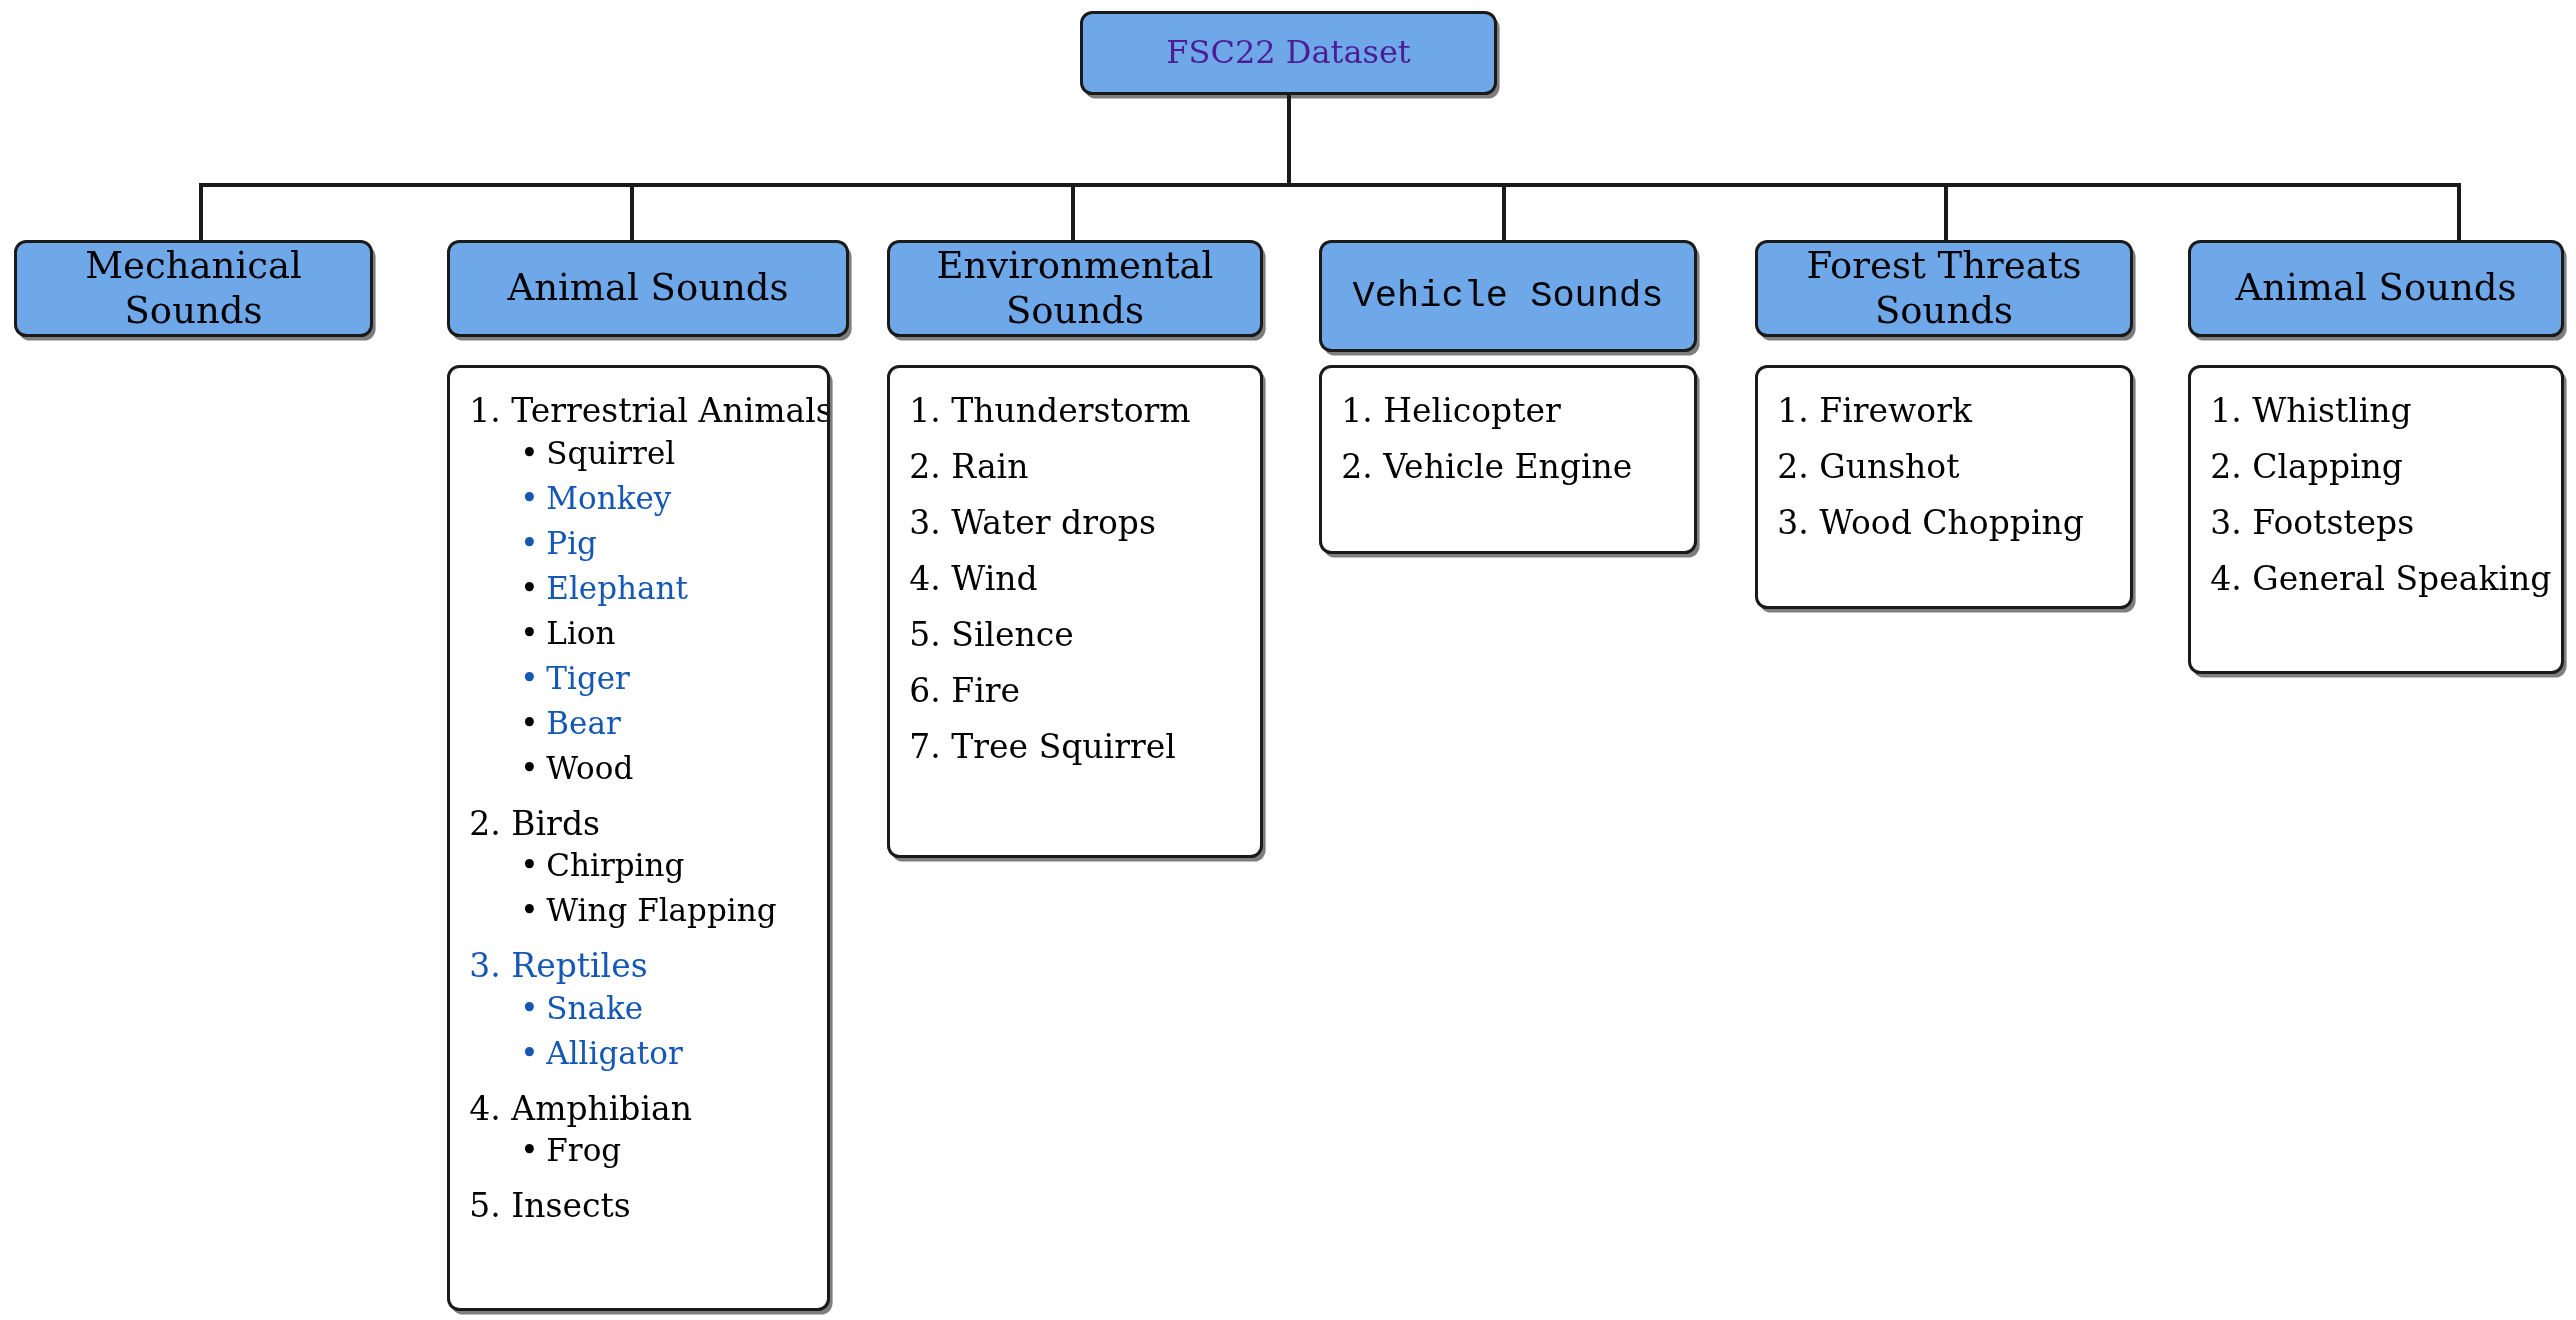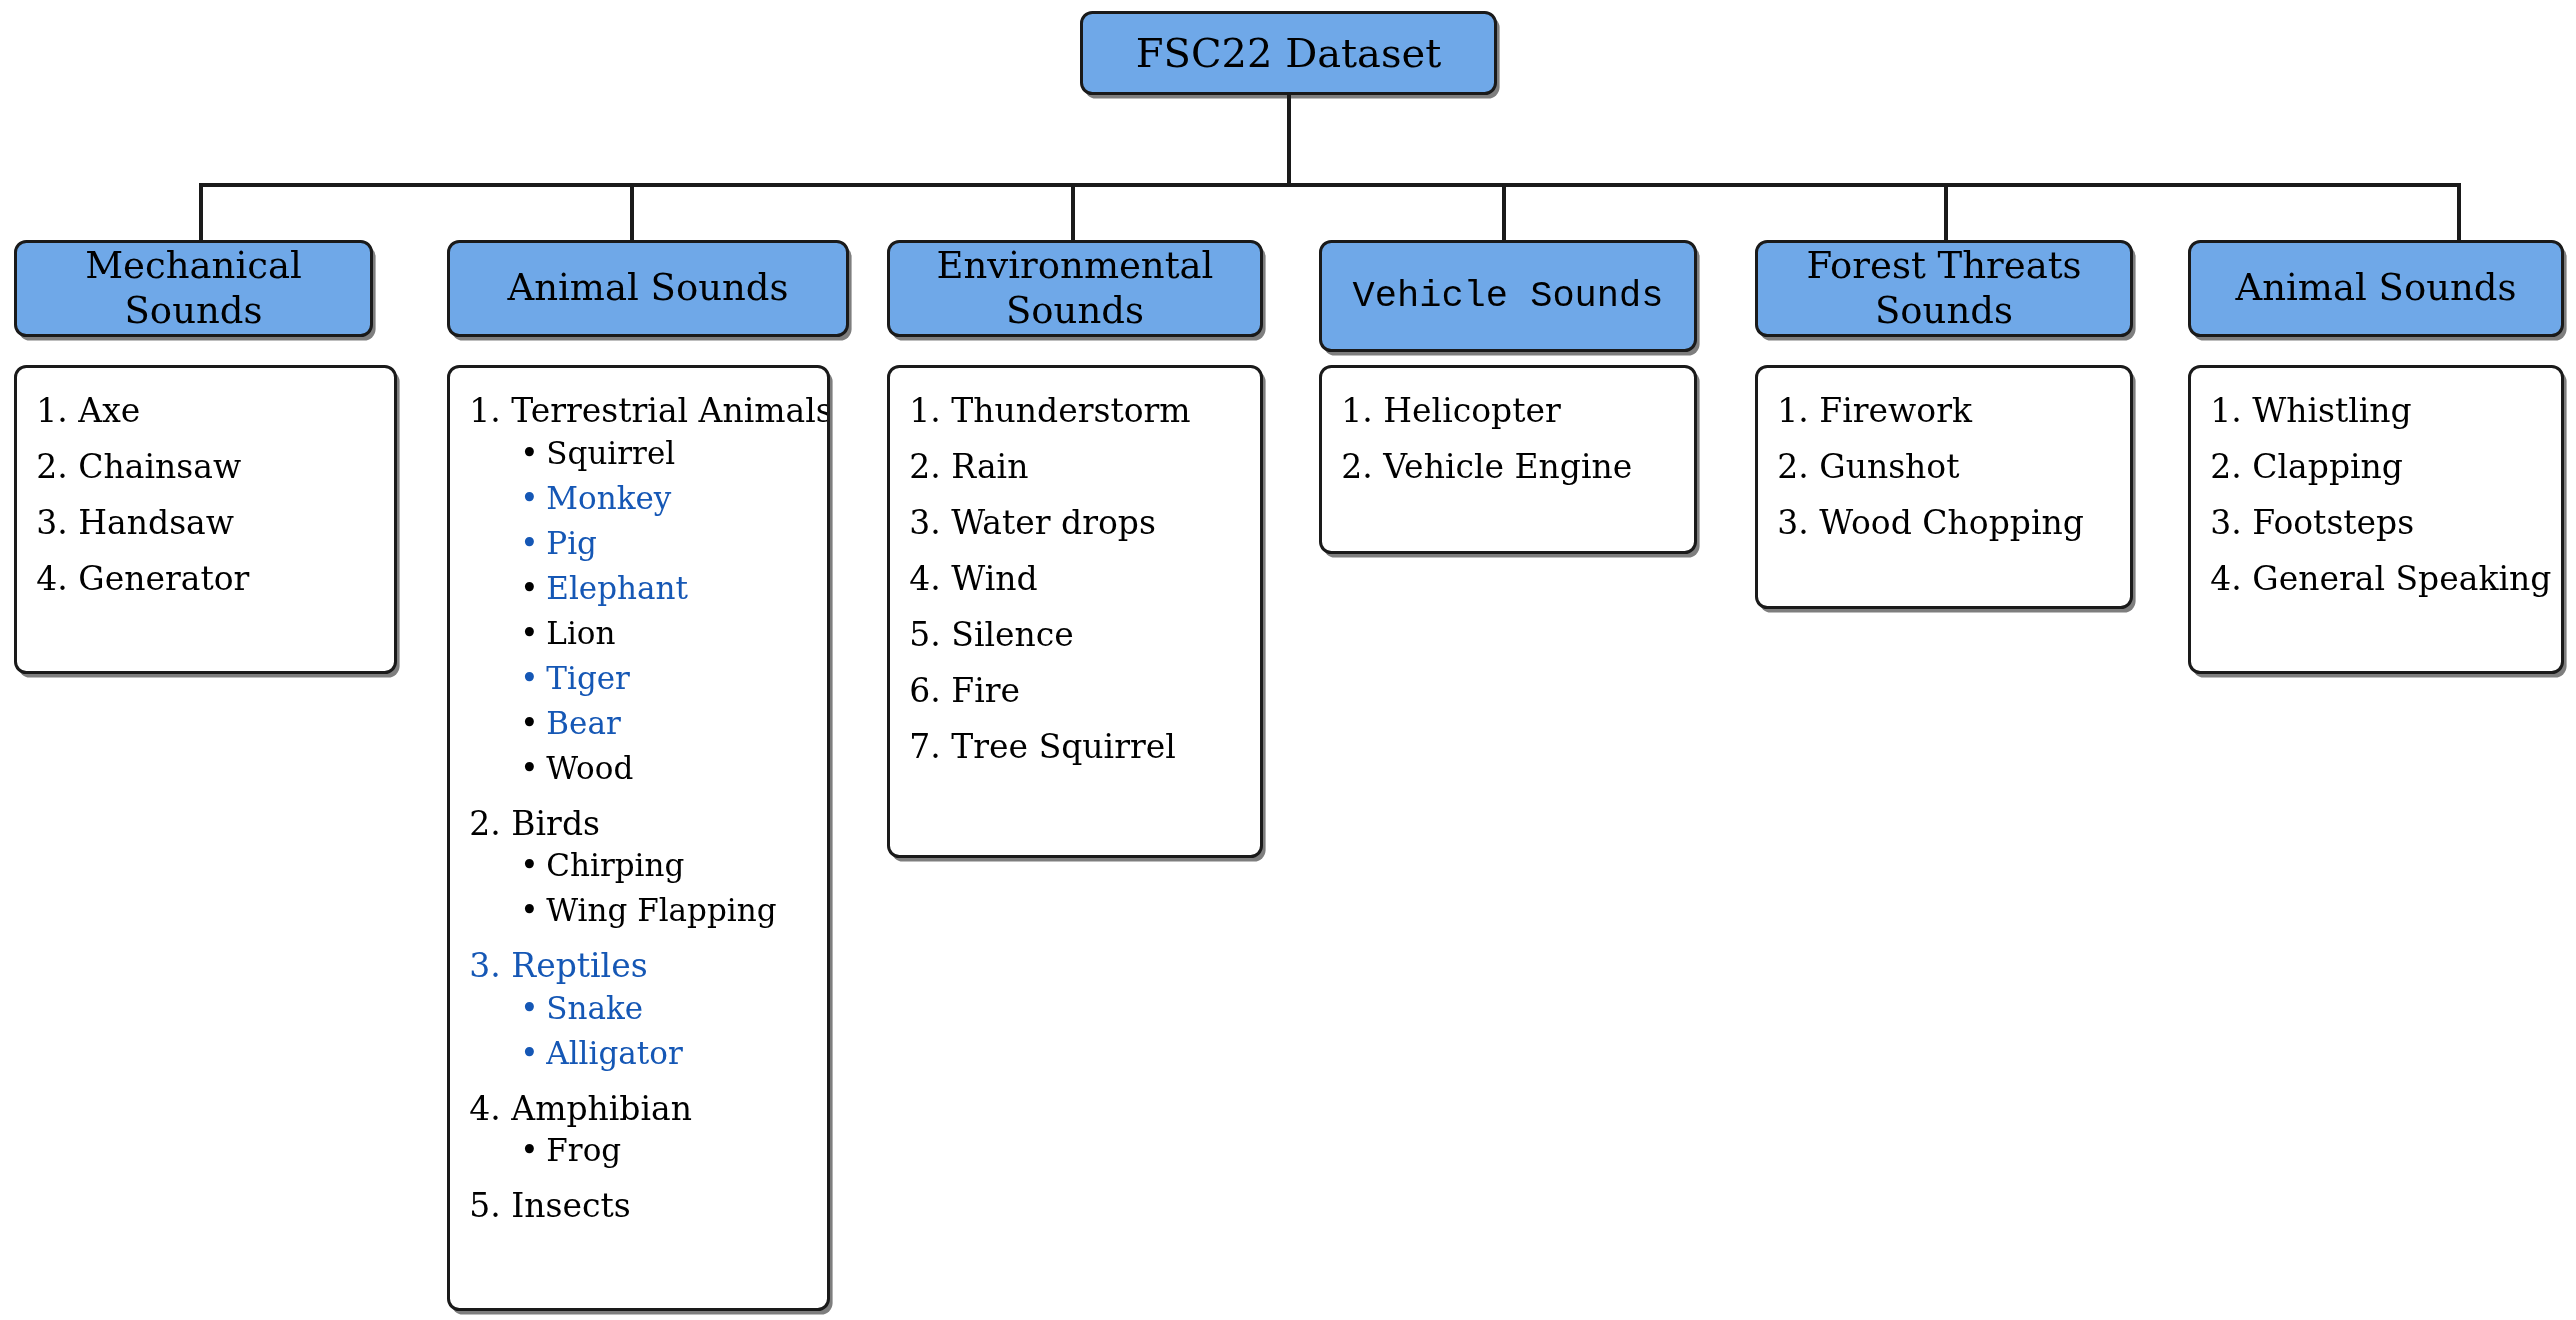--- a/index.html
+++ b/index.html
@@ -35,24 +35,24 @@
     border-radius: 12.3px;
     background: #6fa8e8;
     box-shadow: 3.5px 4.4px 0 -0.9px rgba(20,20,20,0.55);
   }
   .root-node {
     display: flex;
     align-items: center;
     justify-content: center;
   }
   .root-label {
-    font-size: 40px;
+    font-size: 32px;
     line-height: 1.15;
     text-align: left;
-    color: #000000;
+    color: #4c1d95;
   }
 
   .cat-header {
     display: flex;
     align-items: center;
     justify-content: center;
     text-align: center;
     padding: 3.5px 8.8px;
     box-sizing: border-box;
   }
@@ -128,28 +128,20 @@
   <div class="conn conn-v" style="left:199px; top:183px; height:59px;"></div>
   <div class="conn conn-v" style="left:630px; top:183px; height:59px;"></div>
   <div class="conn conn-v" style="left:1071px; top:183px; height:59px;"></div>
   <div class="conn conn-v" style="left:1502px; top:183px; height:59px;"></div>
   <div class="conn conn-v" style="left:1944px; top:183px; height:59px;"></div>
   <div class="conn conn-v" style="left:2457px; top:183px; height:59px;"></div>
 
   <div class="node cat-header" style="left:14px; top:240px; width:359px; height:97px;">
     <span class="cat-header-label">Mechanical Sounds</span>
   </div>
-  <div class="cat-body" style="left:14px; top:365px; width:383px; height:309px;">
-    <ol class="lvl1">
-        <li><span class="num black">1.</span> <span class="itemtext black">Axe</span></li>
-        <li><span class="num black">2.</span> <span class="itemtext black">Chainsaw</span></li>
-        <li><span class="num black">3.</span> <span class="itemtext black">Handsaw</span></li>
-        <li><span class="num black">4.</span> <span class="itemtext black">Generator</span></li>
-      </ol>
-  </div>
 
   <div class="node cat-header" style="left:447px; top:240px; width:402px; height:97px;">
     <span class="cat-header-label">Animal Sounds</span>
   </div>
   <div class="cat-body" style="left:447px; top:365px; width:383px; height:946px;">
     <ol class="lvl1">
         <li><span class="num black">1.</span> <span class="itemtext black">Terrestrial Animals</span><ul class="lvl2">
             <li>
               <span class="bullet black">•</span>
               <span class="black">Squirrel</span>

